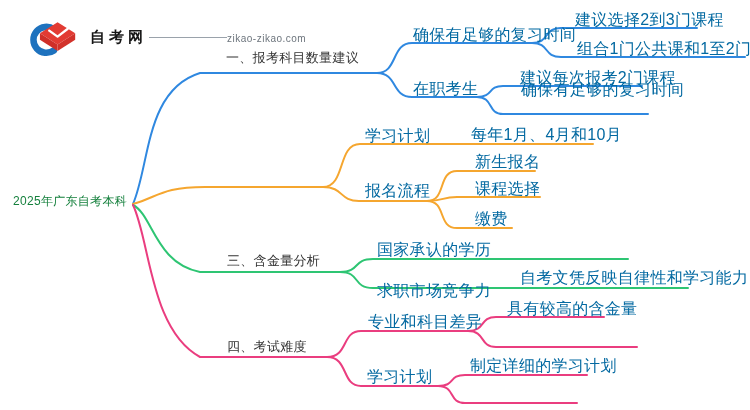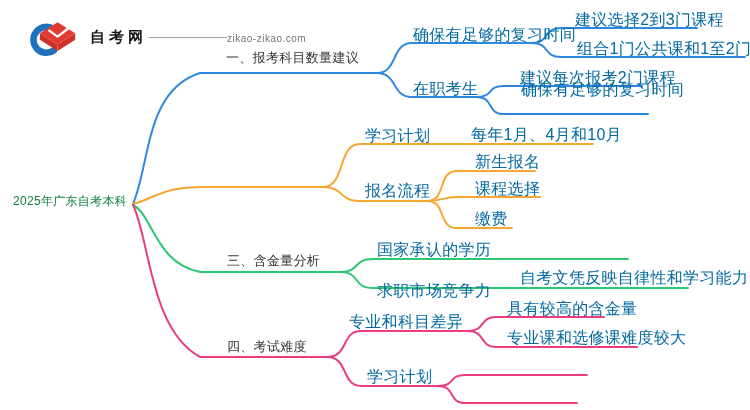--- a/index.html
+++ b/index.html
@@ -91,18 +91,18 @@
   <div class="node" style="left:475px;top:152px">新生报名</div>
   <div class="node" style="left:475px;top:179px">课程选择</div>
   <div class="node" style="left:475px;top:209px">缴费</div>
 
   <div class="node" style="left:377px;top:240px">国家承认的学历</div>
   <div class="node branch-label" style="left:227px;top:253px">三、含金量分析</div>
   <div class="node" style="left:377px;top:281px">求职市场竞争力</div>
   <div class="node" style="left:520px;top:268px">自考文凭反映自律性和学习能力</div>
 
   <div class="node branch-label" style="left:227px;top:339px">四、考试难度</div>
-  <div class="node" style="left:349px;top:312px">专业和科目差异</div>
+  <div class="node" style="left:368px;top:312px">专业和科目差异</div>
   <div class="node" style="left:507px;top:299px">具有较高的含金量</div>
-  <div class="node" style="left:507px;top:328px">专业课和选修课难度较大</div>
   <div class="node" style="left:367px;top:367px">学习计划</div>
+  <div class="node" style="left:470px;top:356px">制定详细的学习计划</div>
 
 </div>
 
 </body></html>

